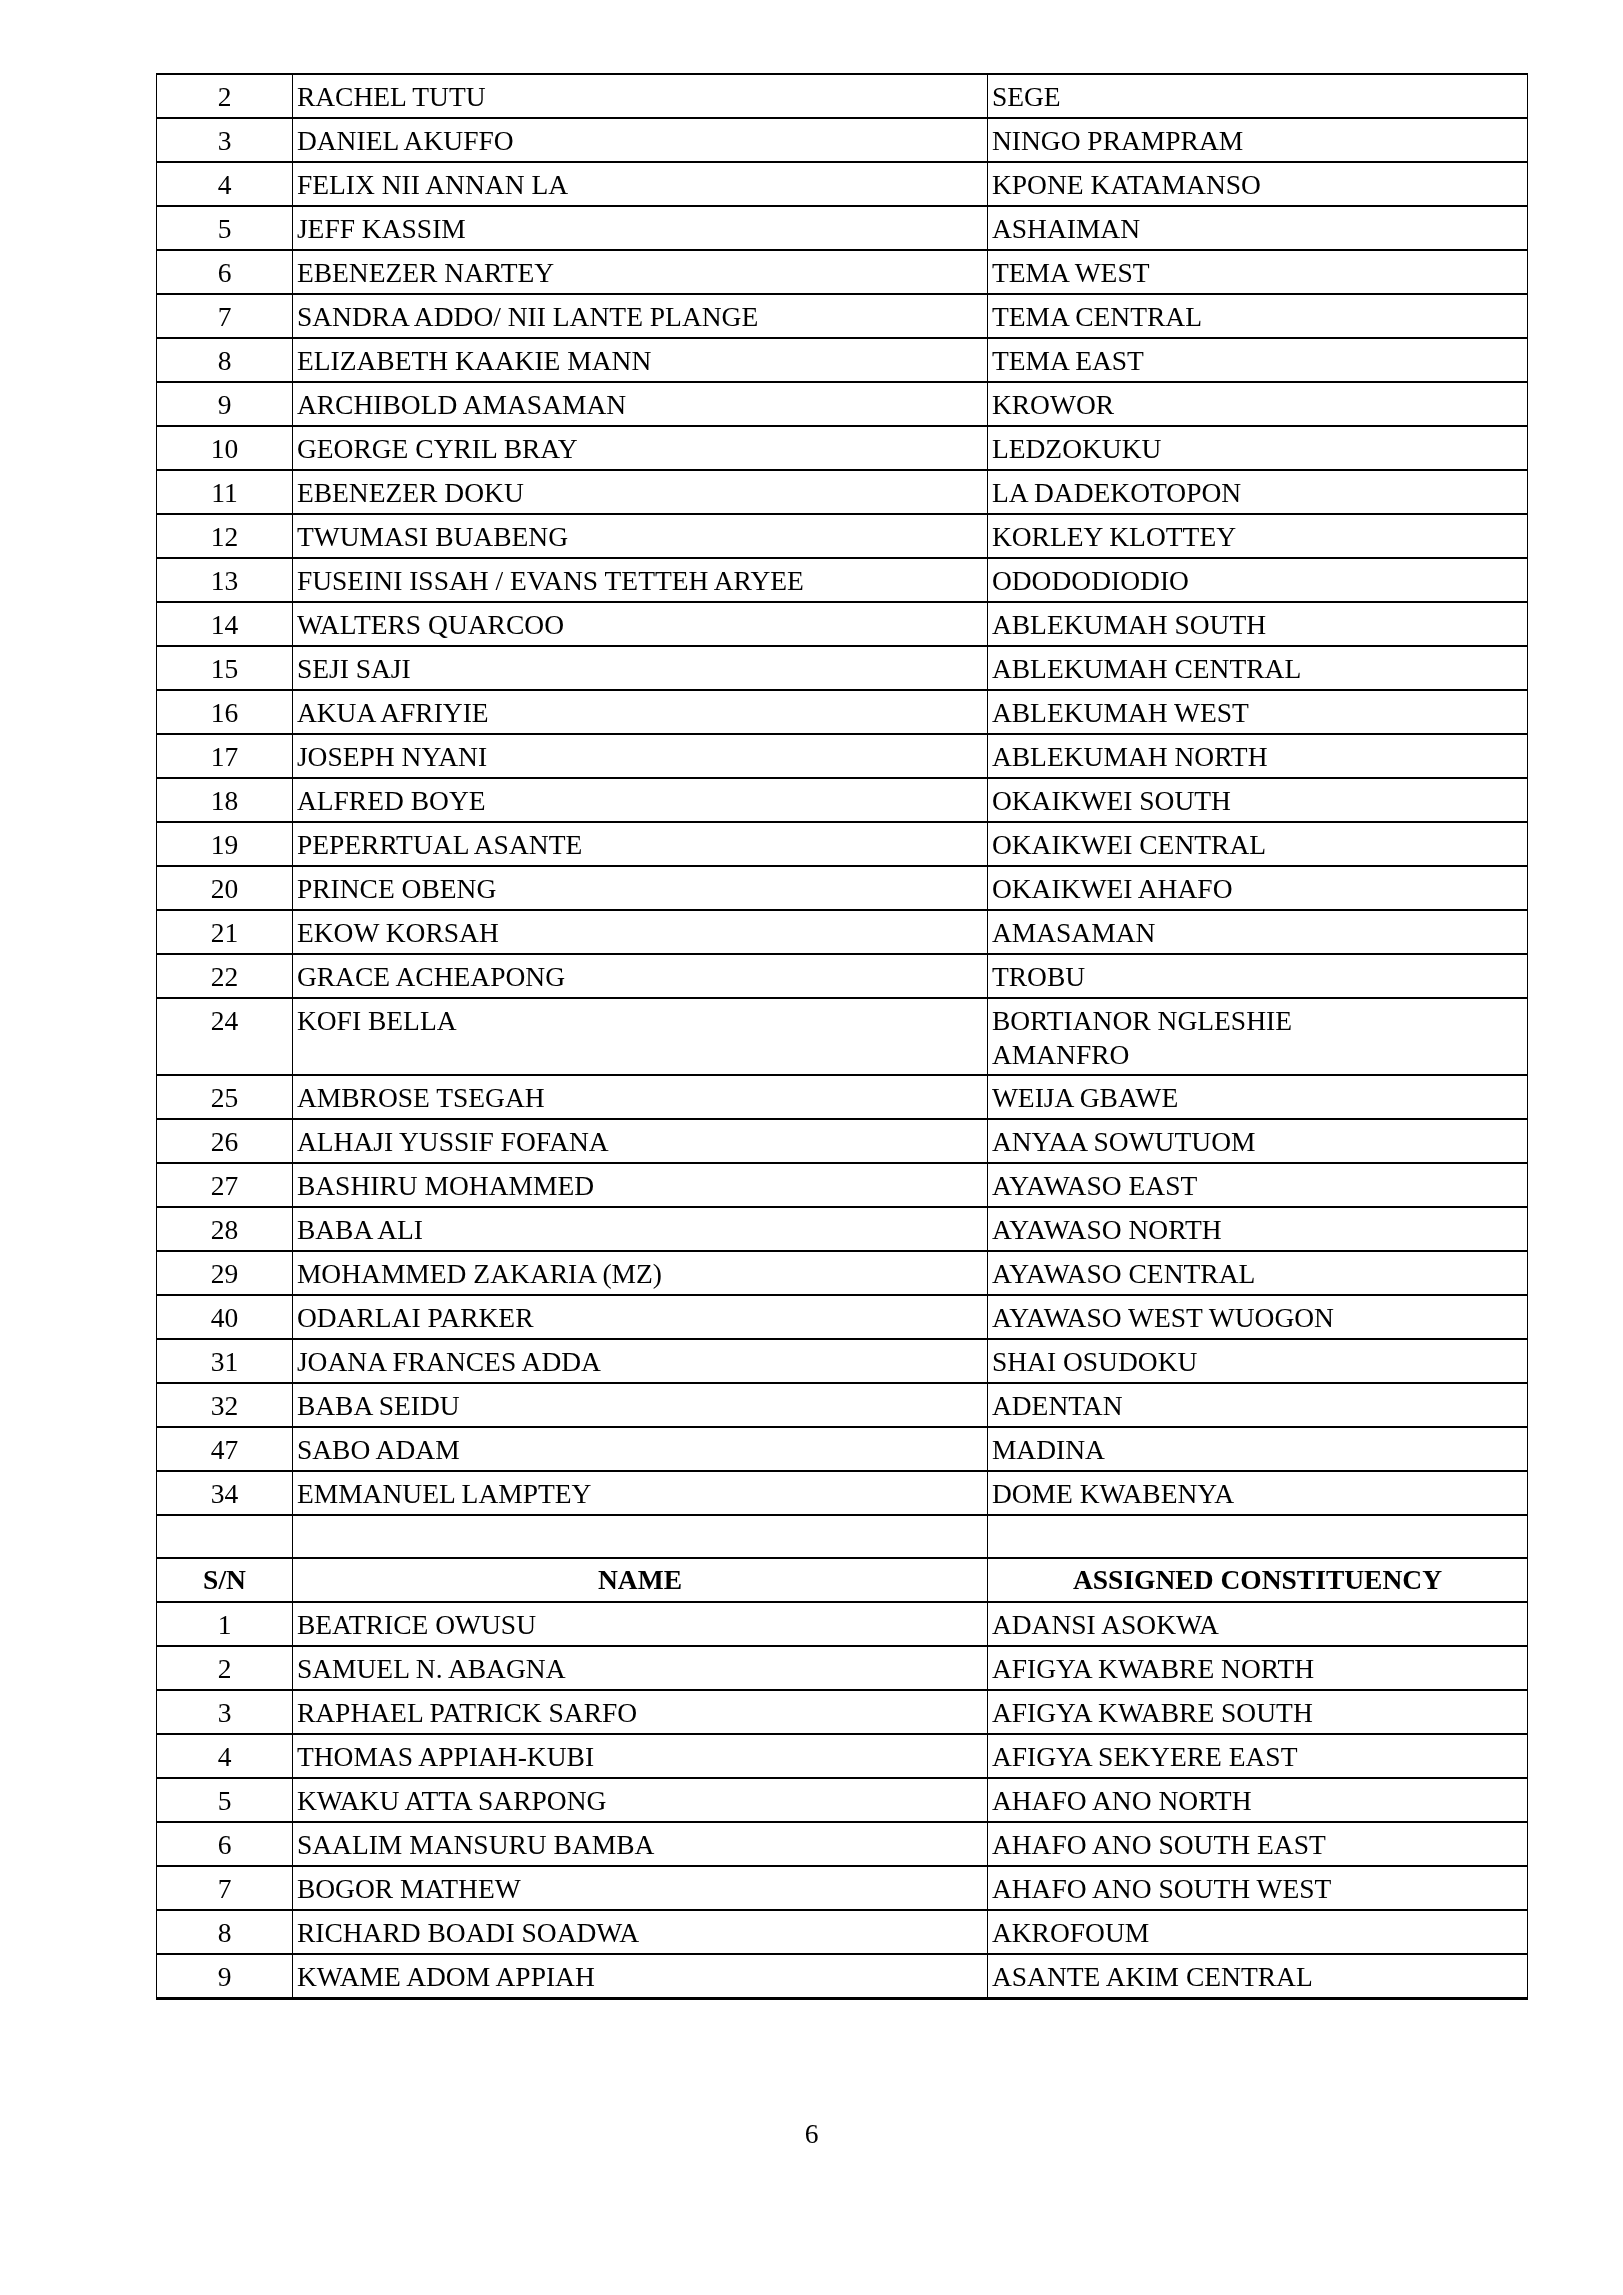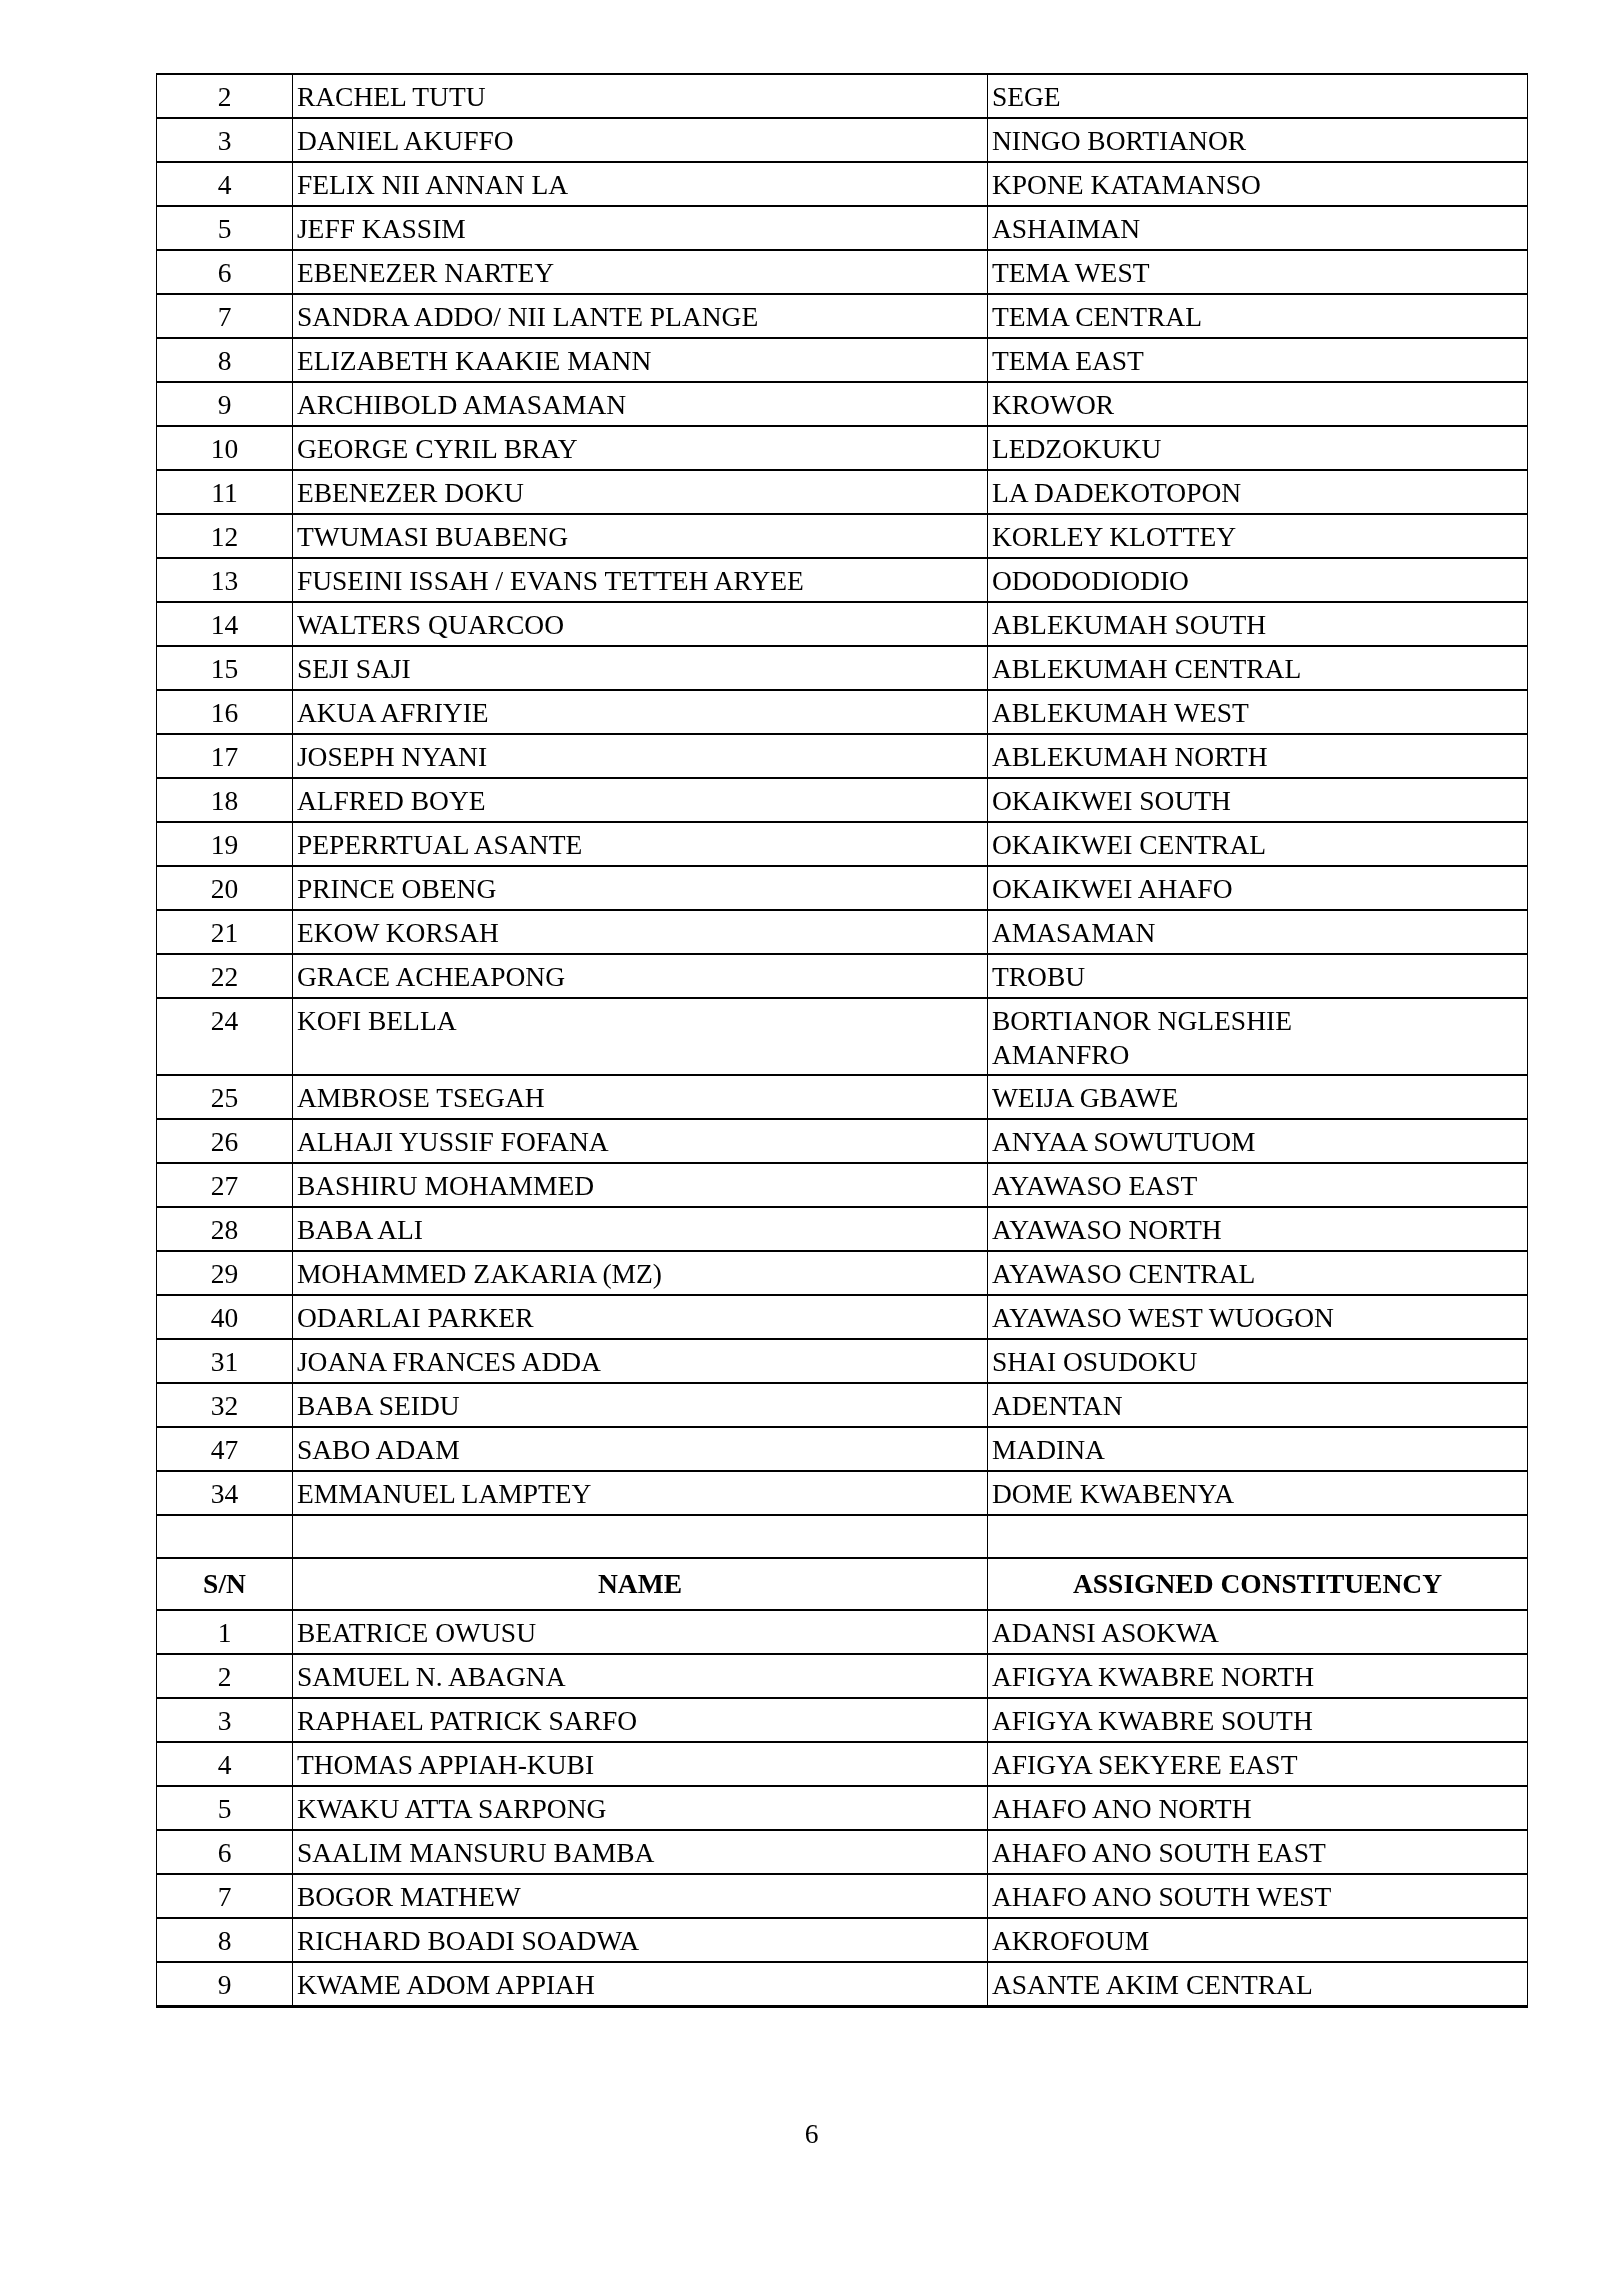--- a/index.html
+++ b/index.html
@@ -50,21 +50,21 @@
     border-bottom: 2.6px solid #000;
     padding: 0 0 11.8px 0;
   }
   tr.header-row { height: 44px; }
   tr.header-row td {
     text-align: center;
     vertical-align: middle;
     font-weight: bold;
     border-top: 2.6px solid #000;
     border-bottom: 2.6px solid #000;
-    padding: 8px;
+    padding: 0;
   }
   .page-number {
     position: absolute;
     top: 2118px;
     left: 0;
     width: 100%;
     text-align: center;
     font-size: 27.5px;
   }
 </style>
@@ -82,21 +82,21 @@
 
     <tbody>
         <tr class="data-row">
     <td class="sn">2</td>
     <td class="name">RACHEL TUTU</td>
     <td class="const">SEGE</td>
   </tr>
         <tr class="data-row">
     <td class="sn">3</td>
     <td class="name">DANIEL AKUFFO</td>
-    <td class="const">NINGO BORTIANOR</td>
+    <td class="const">NINGO PRAMPRAM</td>
   </tr>
         <tr class="data-row">
     <td class="sn">4</td>
     <td class="name">FELIX NII ANNAN LA</td>
     <td class="const">KPONE KATAMANSO</td>
   </tr>
         <tr class="data-row">
     <td class="sn">5</td>
     <td class="name">JEFF KASSIM</td>
     <td class="const">ASHAIMAN</td>

